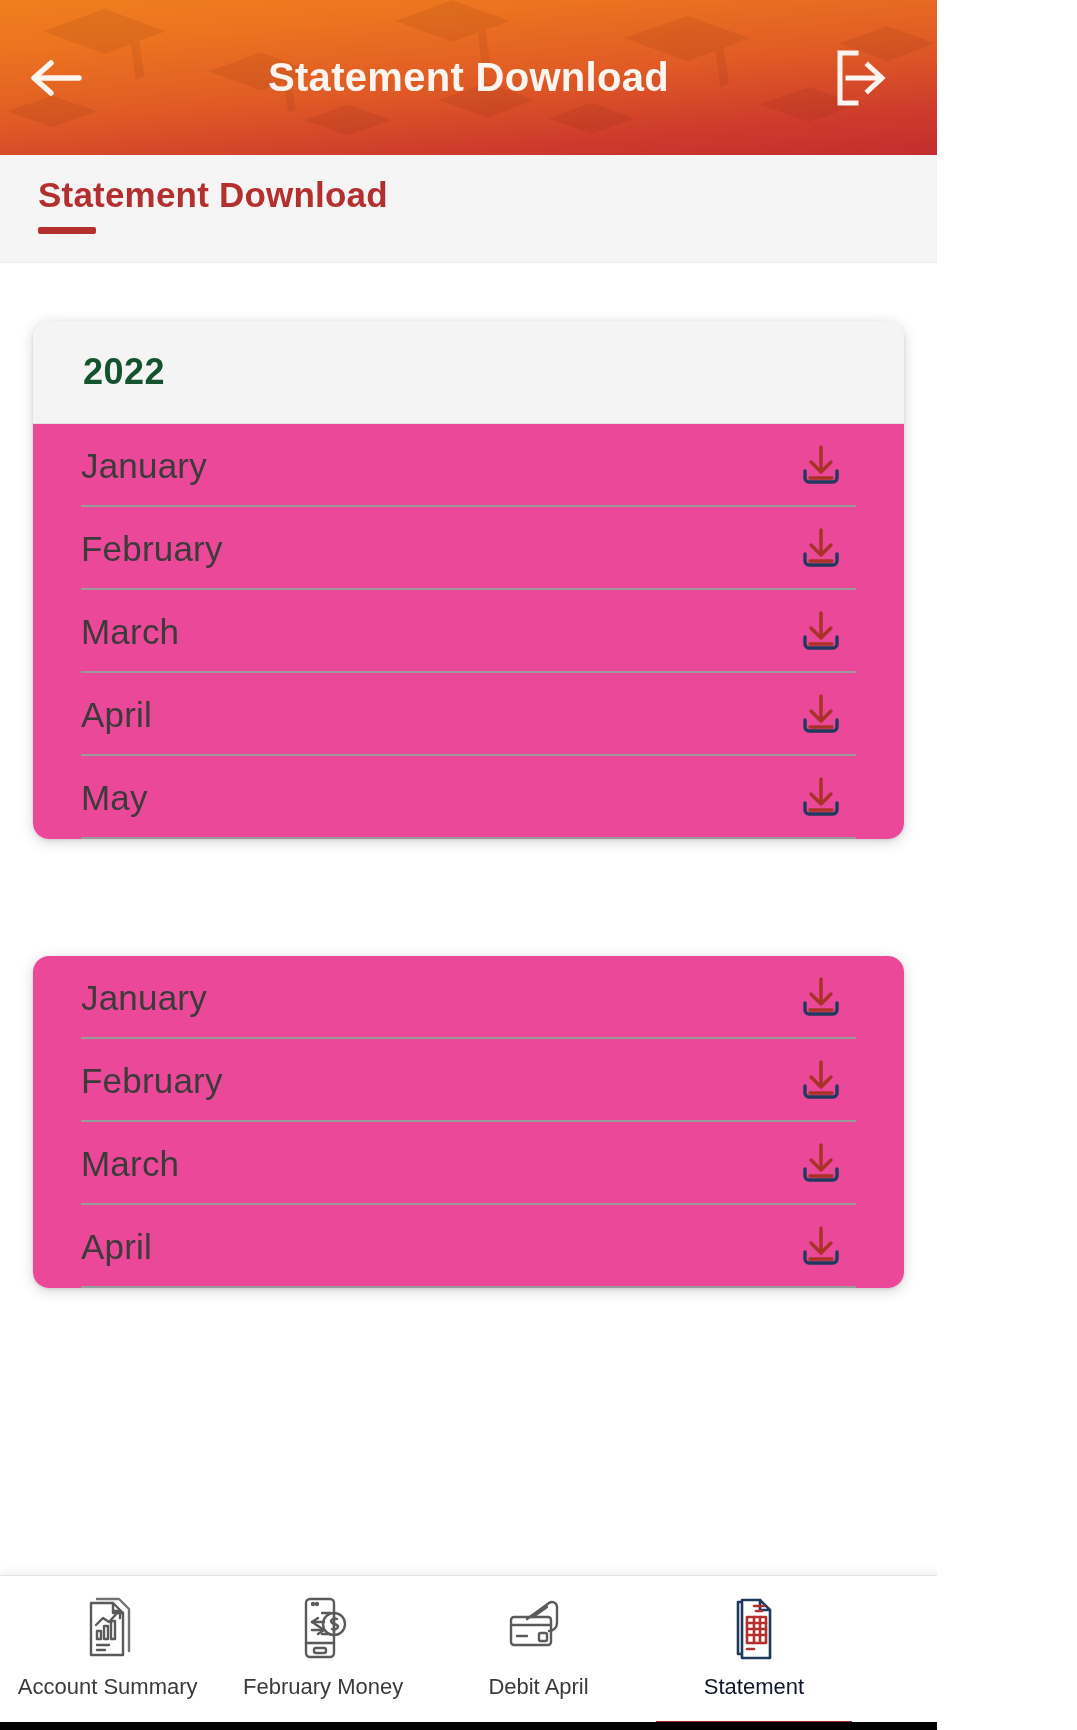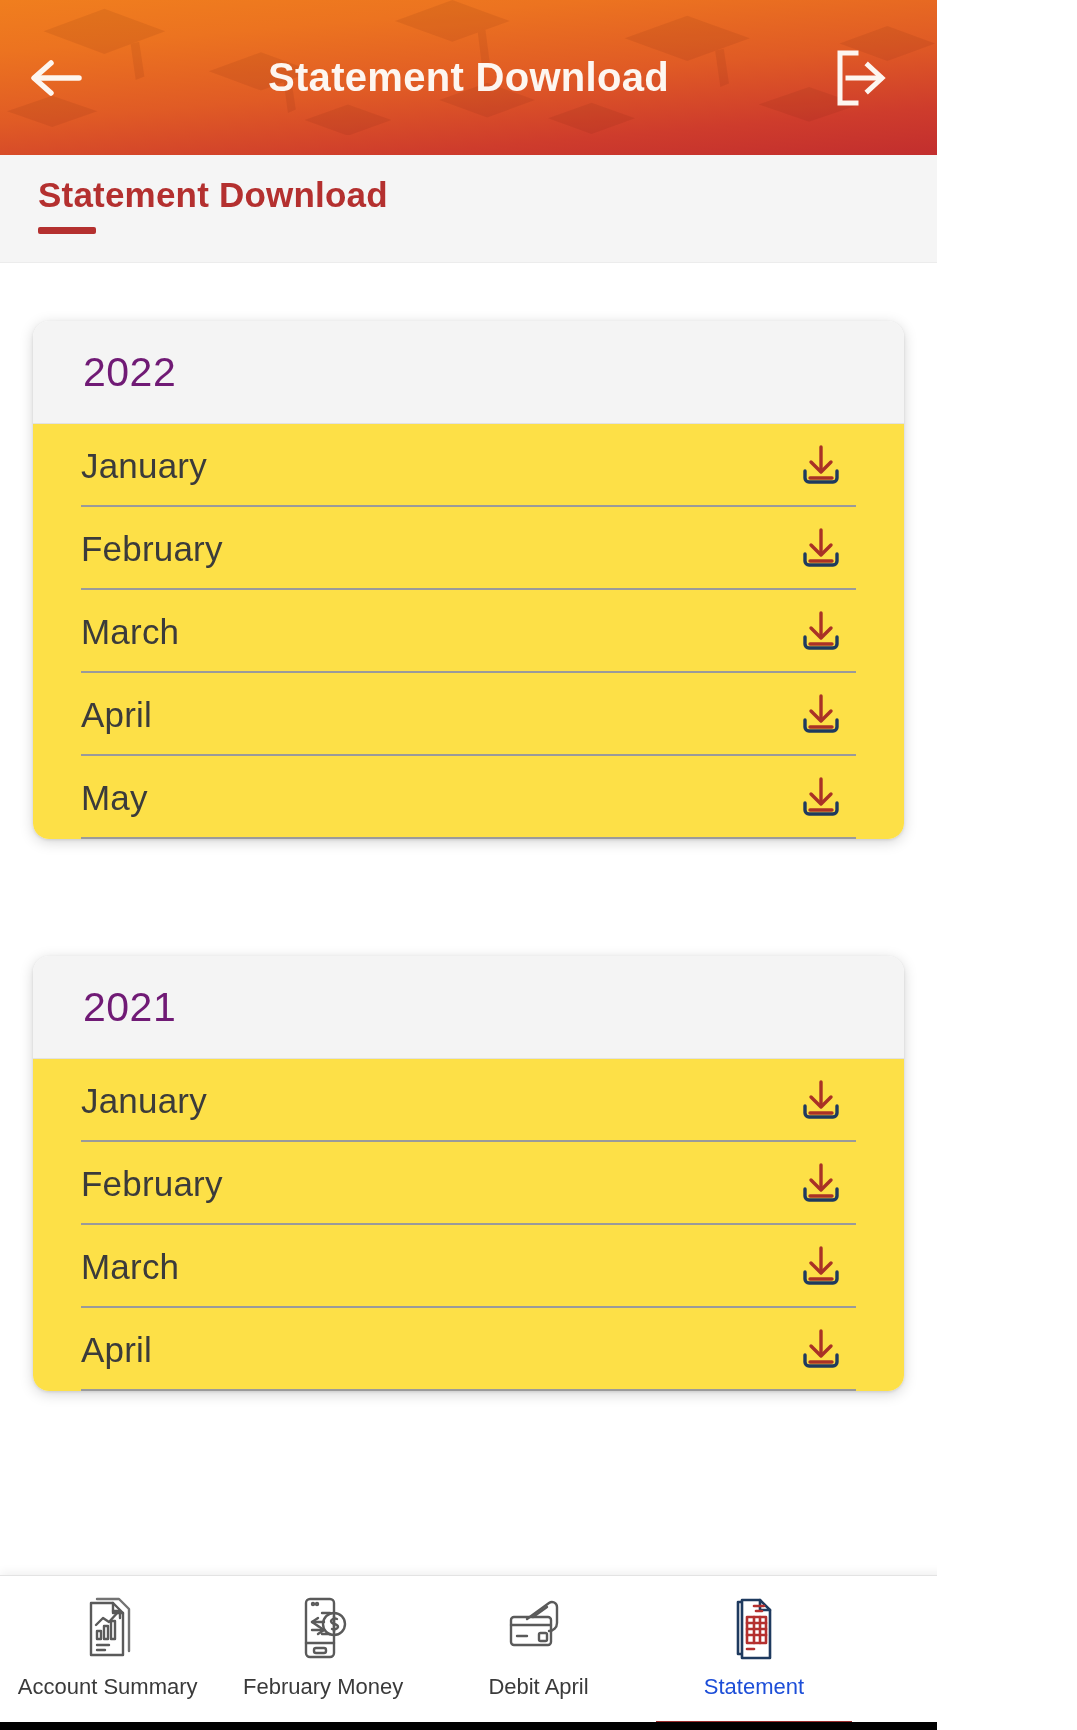--- a/index.html
+++ b/index.html
@@ -52,22 +52,22 @@
     border-radius:16px;
     box-shadow:0 3px 14px rgba(0,0,0,.17), 0 1px 3px rgba(0,0,0,.10);
     overflow:hidden;
   }
   .card + .card { margin-top:117px; }
   .card-header {
     background:#F4F4F4; height:103px;
     display:flex; align-items:center; padding-left:50px;
     border-bottom:1px solid #e2e2e2;
   }
-  .card-year { font-size:41px; font-weight:400; color:#701a75; letter-spacing:.5px; }
-  .card-body { background:#fde047; padding:0 48px; }
+  .card-year { font-size:36px; font-weight:700; color:#14532d; letter-spacing:.5px; }
+  .card-body { background:#ec4899; padding:0 48px; }
 
   .month-row {
     position:relative; height:83px;
     display:flex; align-items:center; justify-content:space-between;
     cursor:pointer;
   }
   .month-row::after {
     content:""; position:absolute; left:0; right:0; bottom:0;
     height:2px; background:#9a9a9a;
   }
@@ -84,21 +84,21 @@
     display:flex; align-items:flex-start; z-index:20;
     box-shadow:0 -2px 10px rgba(0,0,0,.07);
   }
   .nav-item {
     flex:1; height:100%; position:relative;
     display:flex; flex-direction:column; align-items:center; justify-content:flex-start;
     padding-top:16px; cursor:pointer;
   }
   .nav-icon { height:72px; display:flex; align-items:center; justify-content:center; }
   .nav-label { margin-top:10px; font-size:22px; color:#3a3a3a; text-align:center; }
-  .nav-item.active .nav-label { color:#1d4ed8; }
+  .nav-item.active .nav-label { color:#0f172a; }
   .nav-indicator {
     position:absolute; bottom:0; left:50%; transform:translateX(-50%);
     width:196px; height:9px; background:#9A2B2B;
   }
   .home-bar {
     position:absolute; left:0; bottom:0; width:1077px; height:8px; background:#000;
     z-index:30;
   }
 </style>
 </head>
@@ -230,23 +230,20 @@
                 <line x1="11" y1="35" x2="33" y2="35" stroke="#A93226"></line>
               </g>
             </svg>
           </span>
         </div>
 
       </div>
     </div>
 
     <div class="card">
-      <div class="card-header">
-        <span class="card-year">2021</span>
-      </div>
       <div class="card-body">
 
         <div class="month-row">
           <span class="month-name">January</span>
           <span class="dl-btn">
             <svg width="44" height="46" viewBox="0 0 44 46">
               <g fill="none" stroke-width="3.4" stroke-linecap="round" stroke-linejoin="round">
                 <line x1="22" y1="4" x2="22" y2="27" stroke="#A93226"></line>
                 <polyline points="12,19 22,29 32,19" stroke="#A93226"></polyline>
                 <path d="M6 28 v7 a4 4 0 0 0 4 4 h24 a4 4 0 0 0 4 -4 v-7" stroke="#1E3A5F"></path>

